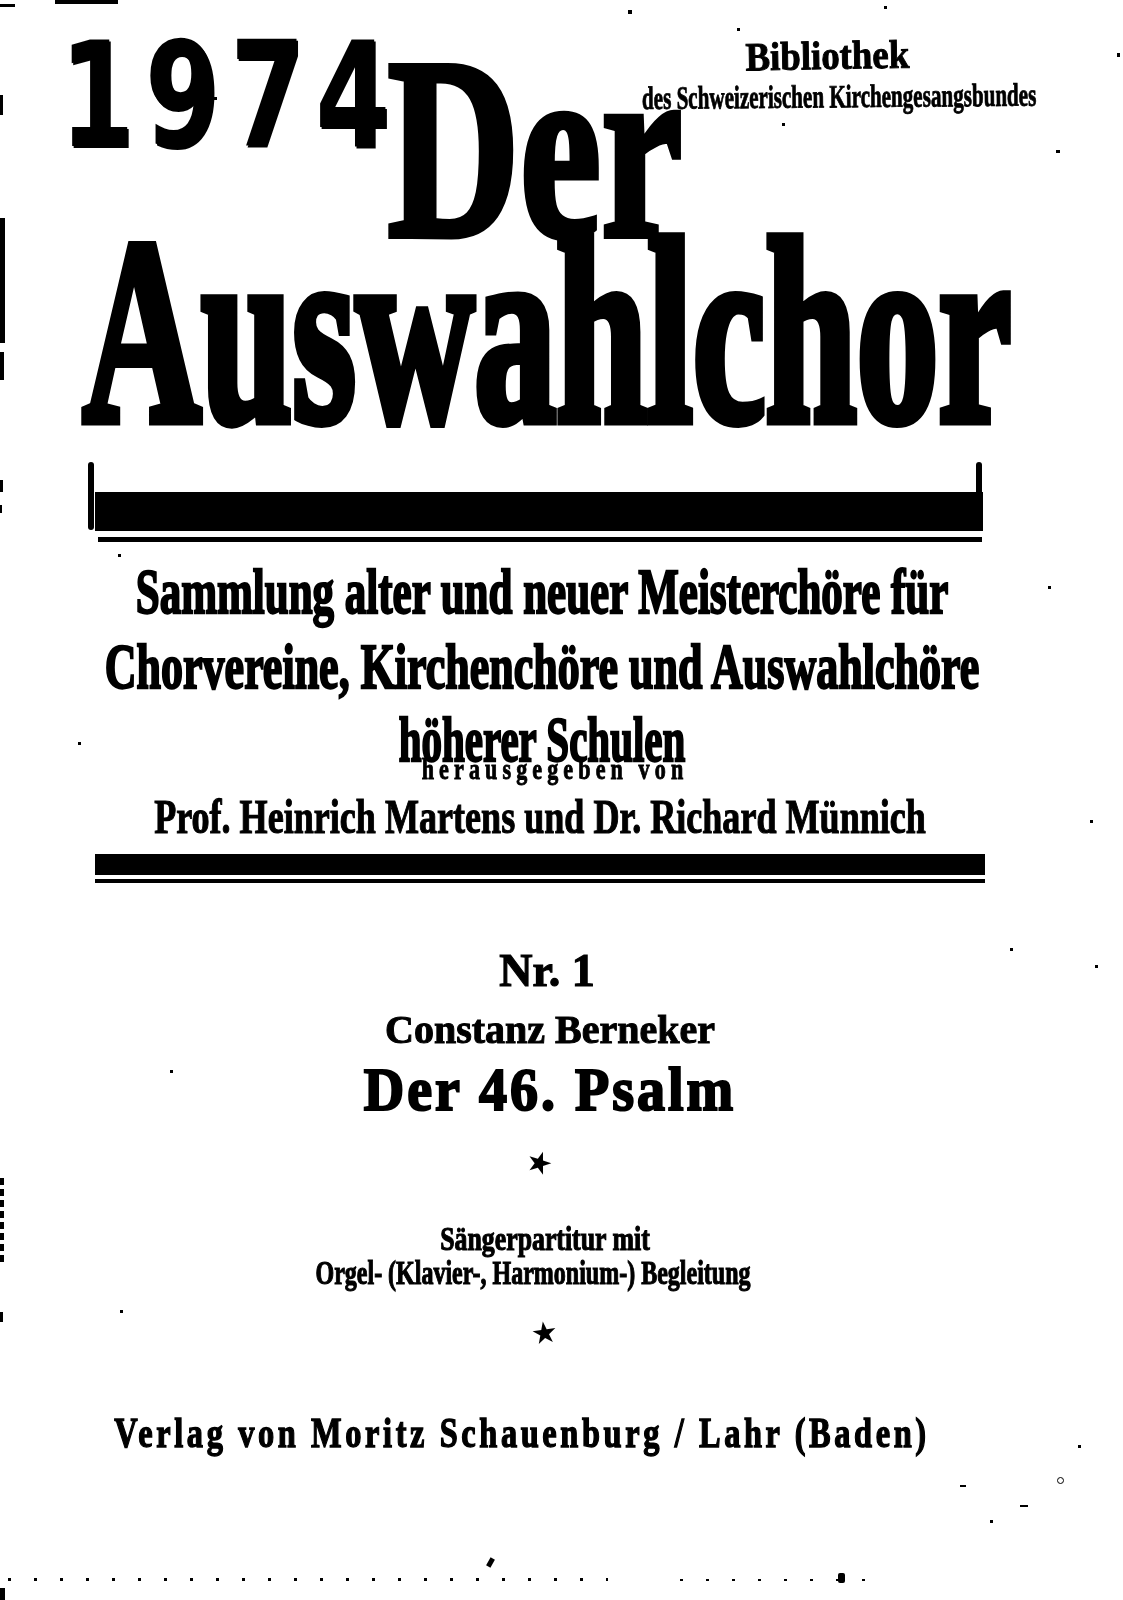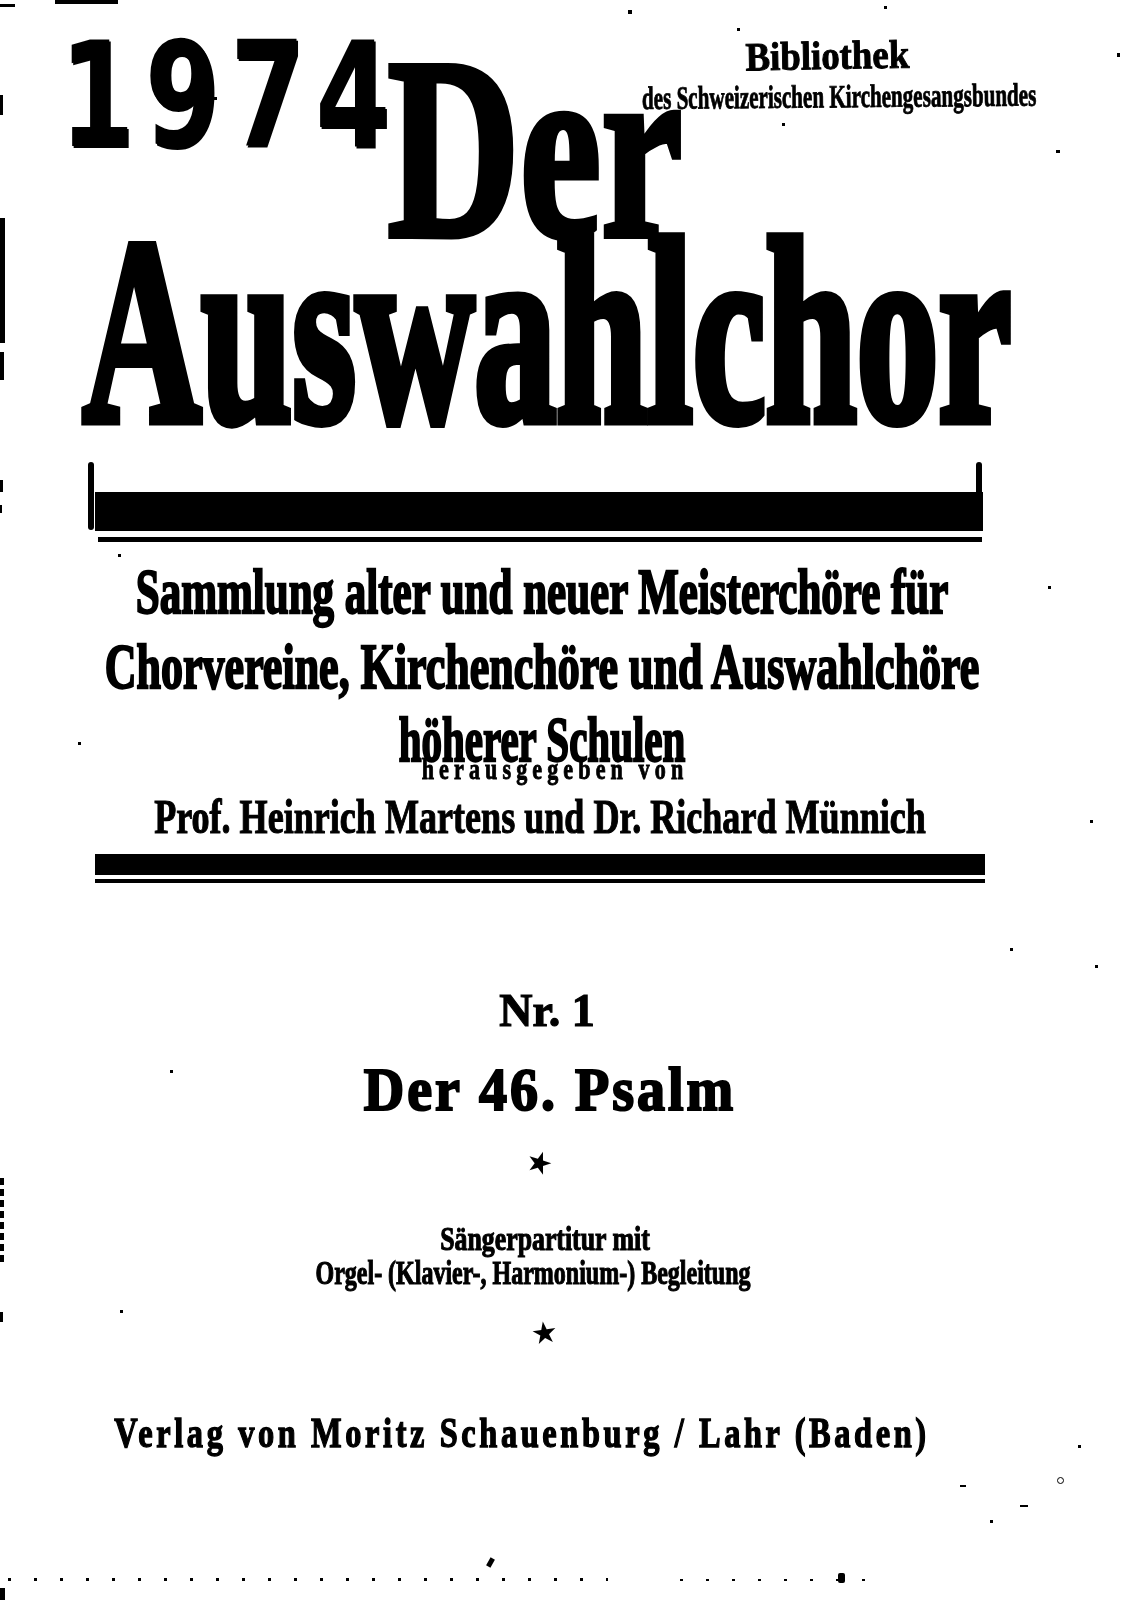--- a/index.html
+++ b/index.html
@@ -85,21 +85,22 @@
 
   <div class="cline blackletter" style="left:555px; top:756px; font-size:26px; letter-spacing:6px;
               -webkit-text-stroke:0.8px #000;
               transform:translateX(-50%) scale(0.85,1.1);">herausgegeben von</div>
   <div class="cline blackletter" style="left:540px; top:793px; font-size:44px; -webkit-text-stroke:1px #000;
               transform:translateX(-50%) scale(0.82,1.12);">Prof. Heinrich Martens und Dr. Richard Münnich</div>
 
   <div class="rule" style="left:95px; top:854px; width:890px; height:21px;"></div>
   <div class="rule" style="left:95px; top:879px; width:890px; height:4px;"></div>
 
-  <div class="cline blackletter" style="left:547px; top:948px; font-size:46px;margin-top:40px; -webkit-text-stroke:1.2px #000;">Nr. 1</div>
+  <div class="cline blackletter" style="left:547px; top:948px; font-size:46px; -webkit-text-stroke:1.2px #000;">Nr. 1</div>
+  <div class="cline blackletter" style="left:550px; top:1010px; font-size:40px; -webkit-text-stroke:1px #000;">Constanz Berneker</div>
   <div class="cline blackletter" style="left:550px; top:1058px; font-size:56px; letter-spacing:3px;
               -webkit-text-stroke:2px #000;
               transform:translateX(-50%) scale(1,1.1);">Der 46. Psalm</div>
 
   <div class="star" style="left:526px; top:1148px; transform:rotate(18deg);">★</div>
 
   <div class="cline blackletter" style="left:545px; top:1222px; font-size:30px; -webkit-text-stroke:1px #000;
               transform:translateX(-50%) scale(0.86,1.1);">Sängerpartitur mit</div>
   <div class="cline blackletter" style="left:533px; top:1256px; font-size:30px; -webkit-text-stroke:1px #000;
               transform:translateX(-50%) scale(0.8,1.1);">Orgel- (Klavier-, Harmonium-) Begleitung</div>

